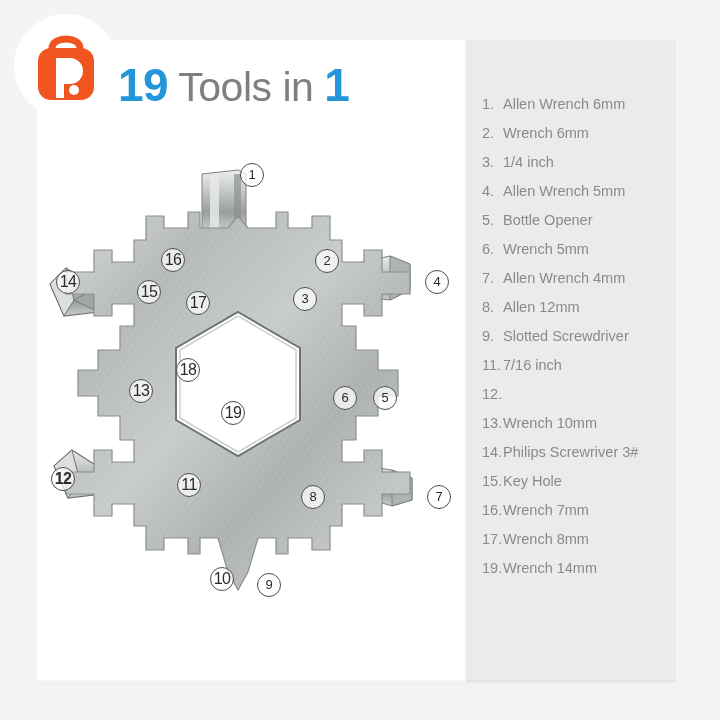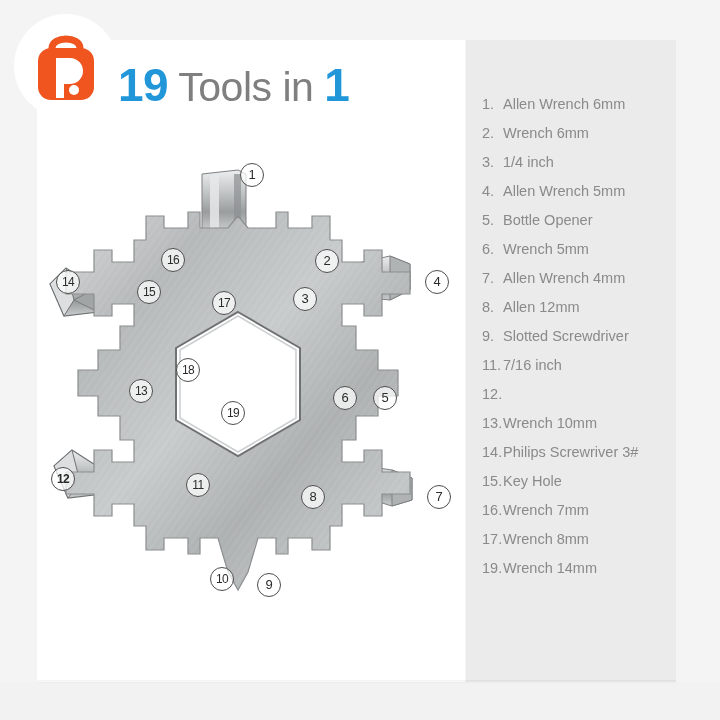--- a/index.html
+++ b/index.html
@@ -113,21 +113,21 @@
     border-radius: 50%;
     border: 1.4px solid #4d4d4d;
     background: rgba(255,255,255,0.72);
     color: #2b2b2b;
     font-size: 13px;
     line-height: 22px;
     text-align: center;
     z-index: 4;
     box-sizing: border-box;
   }
-  .callout.wide { font-size: 12px; letter-spacing: -0.6px; }
+  .callout.wide { font-size: 16px; letter-spacing: -0.6px; }
 
   
   .tool-list {
     position: absolute;
     left: 482px;
     top: 96px;
     width: 196px;
     z-index: 5;
   }
   .tool-list .row {
@@ -284,27 +284,27 @@
   <div class="callout" style="left:240px; top:163px;">1</div>
   <div class="callout" style="left:315px; top:249px;">2</div>
   <div class="callout" style="left:293px; top:287px;">3</div>
   <div class="callout" style="left:425px; top:270px;">4</div>
   <div class="callout" style="left:373px; top:386px;">5</div>
   <div class="callout" style="left:333px; top:386px;">6</div>
   <div class="callout" style="left:427px; top:485px;">7</div>
   <div class="callout" style="left:301px; top:485px;">8</div>
   <div class="callout" style="left:257px; top:573px;">9</div>
   <div class="callout wide" style="left:210px; top:567px;">10</div>
-  <div class="callout wide" style="left:177px; top:473px;margin-left:9px;">11</div>
+  <div class="callout wide" style="left:177px; top:473px;">11</div>
   <div class="callout wide" style="left:51px;  top:467px;font-weight:bold;">12</div>
   <div class="callout wide" style="left:129px; top:379px;">13</div>
   <div class="callout wide" style="left:56px;  top:270px;">14</div>
   <div class="callout wide" style="left:137px; top:280px;">15</div>
   <div class="callout wide" style="left:161px; top:248px;">16</div>
-  <div class="callout wide" style="left:186px; top:291px;margin-left:26px;">17</div>
+  <div class="callout wide" style="left:186px; top:291px;">17</div>
   <div class="callout wide" style="left:176px; top:358px;">18</div>
   <div class="callout wide" style="left:221px; top:401px;">19</div>
 
   <div class="tool-list">
     <div class="row">
         <span class="idx">1.</span>
         <span class="lbl">Allen Wrench 6mm</span>
       </div>
     <div class="row">
         <span class="idx">2.</span>

